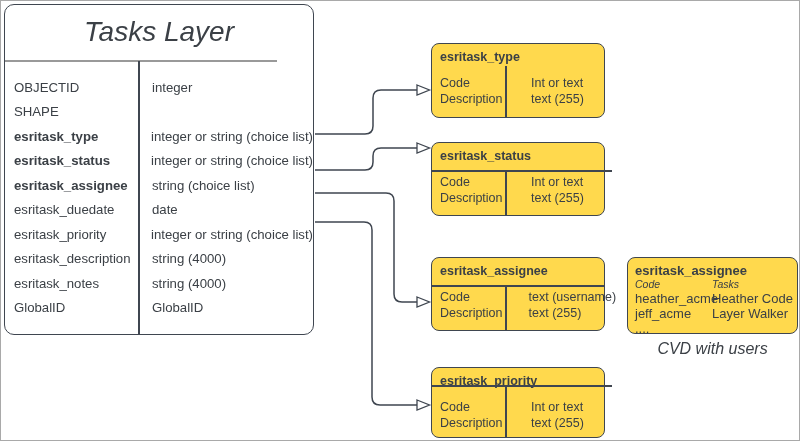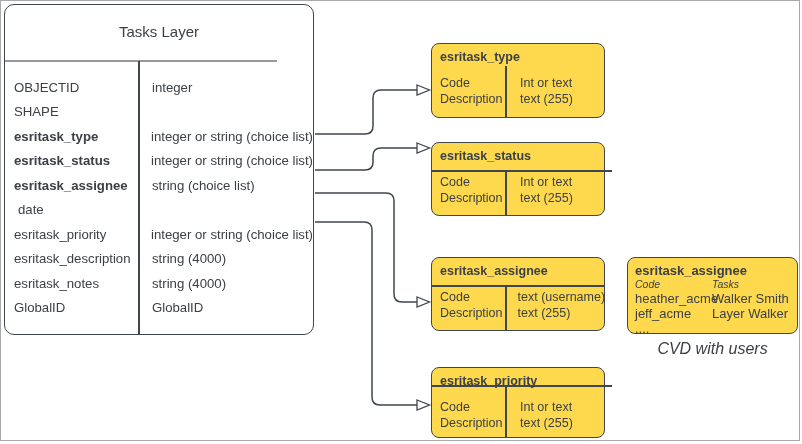--- a/index.html
+++ b/index.html
@@ -7,21 +7,21 @@
   }
   *{box-sizing:border-box; margin:0; padding:0;}
   body{width:802px; height:444px; background:#fff; font-family:"Liberation Sans", sans-serif;}
   #canvas{position:relative; width:800px; height:441px; border:1px solid var(--frame); background:#fff; overflow:hidden;}
   #connectors{position:absolute; left:0; top:0; width:800px; height:440px; overflow:visible;}
 
   
   .main-table{position:absolute; left:3px; top:3px; width:310px; height:331px;
     border:1.5px solid var(--line); border-radius:10px; background:#fff;}
   .mt-title{height:53px; display:flex; align-items:center; justify-content:center;
-    font-size:15px; color:var(--text);}
+    font-size:28px; color:var(--text);font-style:italic;}
   .mt-sep{position:absolute; top:55px; left:0; width:272px; height:2px; background:var(--sep);}
   .mt-vdiv{position:absolute; top:56px; bottom:0; left:133px; width:1.5px; background:var(--line);}
   .mt-rows{position:absolute; top:70px; left:0; right:0;}
   .mt-row{display:flex; height:24.5px; align-items:center; font-size:13.2px; color:var(--text);}
   .mt-field{width:134px; padding-left:9px; overflow:hidden; white-space:nowrap;}
   .mt-row.bold .mt-field{font-weight:bold;}
   .mt-type{flex:1; padding-left:13px; white-space:nowrap;}
 
   
   .dbox{position:absolute; left:430px; width:174px; background:var(--accent);
@@ -33,21 +33,21 @@
   .dbox-title{padding:6px 0 0 8px; font-weight:bold; font-size:12.5px; white-space:nowrap;}
   .dbox-sep{position:absolute; left:-1px; right:-1px; top:27px; height:1.5px; background:var(--line);}
   .dbox-status .dbox-sep, .dbox-priority .dbox-sep{right:-8px;}
   .dbox-priority .dbox-sep{top:17px;}
   .dbox-vdiv{position:absolute; left:73px; top:27px; bottom:0; width:1.5px; background:var(--line);}
   .dbox-type .dbox-vdiv{top:22px;}
   .dbox-priority .dbox-vdiv{top:17px;}
   .dbox-body{position:absolute; top:31px; left:0; right:0; display:flex;
     font-size:12.5px; line-height:16px;}
   .dbox-left{width:73px; padding-left:8px;}
-  .dbox-right{flex:1; padding-left:15px; white-space:nowrap;}
+  .dbox-right{flex:1; padding-left:2px; white-space:nowrap;margin-left:24px;}
 
   
   .cvd{position:absolute; left:626px; top:256px; width:171px; height:77px;
     background:var(--accent); border:1.5px solid var(--line); border-radius:8px;
     padding:5px 0 0 7px; color:var(--text); overflow:hidden;}
   .cvd-title{font-weight:bold; font-size:13px; white-space:nowrap;}
   .cvd-headers{display:flex; font-style:italic; font-size:10.5px; line-height:13px;}
   .cvd-headers .c1{width:77px;}
   .cvd-row{display:flex; font-size:13px; line-height:15px;}
   .cvd-code{width:77px; white-space:nowrap;}
@@ -97,20 +97,21 @@
     <span class="mt-field">esritask_status</span>
     <span class="mt-type">integer or string (choice list)</span>
   </div>
 
   <div class="mt-row bold">
     <span class="mt-field">esritask_assignee</span>
     <span class="mt-type">string (choice list)</span>
   </div>
 
   <div class="mt-row">
+    <span class="mt-field">esritask_duedate</span>
     <span class="mt-type">date</span>
   </div>
 
   <div class="mt-row">
     <span class="mt-field">esritask_priority</span>
     <span class="mt-type">integer or string (choice list)</span>
   </div>
 
   <div class="mt-row">
     <span class="mt-field">esritask_description</span>
@@ -194,21 +195,21 @@
 
   <div class="cvd">
     <div class="cvd-title">esritask_assignee</div>
     <div class="cvd-headers">
       <span class="c1">Code</span>
       <span>Tasks</span>
     </div>
     <div id="cvd-rows">
   <div class="cvd-row">
     <span class="cvd-code">heather_acme</span>
-    <span class="cvd-label">Walker Smith</span>
+    <span class="cvd-label">Heather Code</span>
   </div>
 
   <div class="cvd-row">
     <span class="cvd-code">jeff_acme</span>
     <span class="cvd-label">Layer Walker</span>
   </div>
 
   <div class="cvd-row">
     <span class="cvd-code">....</span>
     <span class="cvd-label"></span>

